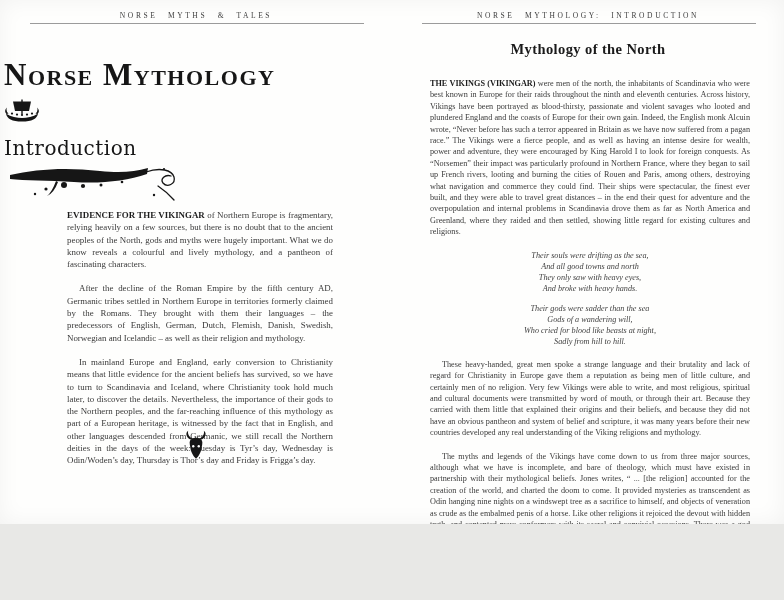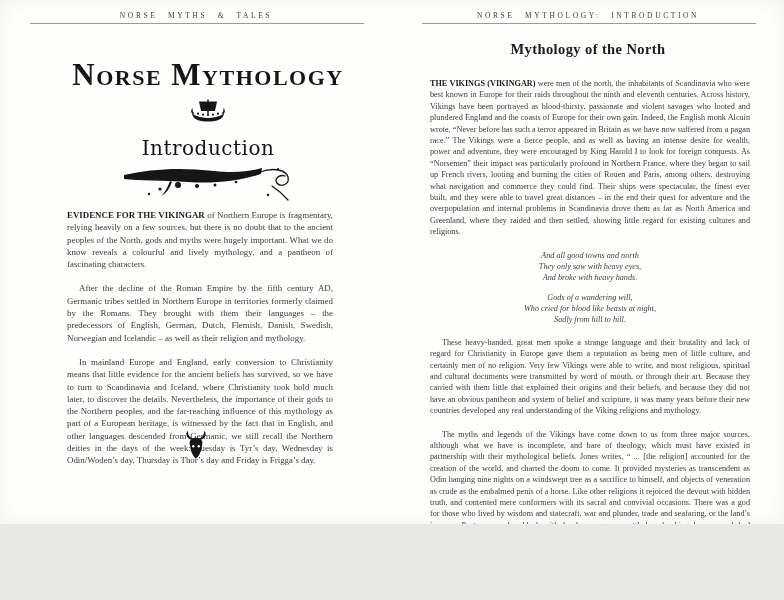--- a/index.html
+++ b/index.html
@@ -9,21 +9,21 @@
     box-shadow:inset 0 0 22px rgba(0,0,0,0.05);
   }
   .page{position:absolute;top:0;height:600px;width:392px;}
   .page-left{left:0;}
   .page-right{left:392px;}
   .running-head{
     position:absolute;top:11px;left:0;width:100%;text-align:center;
     font-size:7.5px;letter-spacing:2.6px;word-spacing:6px;color:#3d3d3d;
   }
   .head-rule{position:absolute;top:23px;left:30px;right:28px;border-top:1px solid #9b9b9b;height:0;}
-  .title-block{position:absolute;top:58px;left:12px;width:100%;text-align:center;}
+  .title-block{position:absolute;top:58px;left:4px;width:100%;text-align:left;}
   .page-title{
     font-variant:small-caps;font-weight:700;font-size:31px;letter-spacing:1.5px;
     color:#161616;line-height:1.1;
   }
   .ship-wrap{margin-top:7px;}
   .chapter-subtitle{
     margin-top:9px;font-family:"DejaVu Serif",serif;font-size:20px;
     letter-spacing:0.5px;color:#161616;
   }
   .flourish-wrap{margin-top:2px;}
@@ -129,25 +129,27 @@
     <div class="running-head">NORSE MYTHOLOGY: INTRODUCTION</div>
     <div class="head-rule"></div>
 
     <div class="right-heading">Mythology of the North</div>
 
     <div class="body-col right-body">
       <p class="para"><b class="lead">THE VIKINGS (VIKINGAR)</b><span> were men of the north, the inhabitants of Scandinavia who were best known in Europe for their raids throughout the ninth and eleventh centuries. Across history, Vikings have been portrayed as blood-thirsty, passionate and violent savages who looted and plundered England and the coasts of Europe for their own gain. Indeed, the English monk Alcuin wrote, “Never before has such a terror appeared in Britain as we have now suffered from a pagan race.” The Vikings were a fierce people, and as well as having an intense desire for wealth, power and adventure, they were encouraged by King Harold I to look for foreign conquests. As “Norsemen” their impact was particularly profound in Northern France, where they began to sail up French rivers, looting and burning the cities of Rouen and Paris, among others, destroying what navigation and commerce they could find. Their ships were spectacular, the finest ever built, and they were able to travel great distances – in the end their quest for adventure and the overpopulation and internal problems in Scandinavia drove them as far as North America and Greenland, where they raided and then settled, showing little regard for existing cultures and religions.</span></p>
 
       <div class="poem">
         <div class="stanza">
+          <div class="poem-line">Their souls were drifting as the sea,</div>
           <div class="poem-line">And all good towns and north</div>
           <div class="poem-line">They only saw with heavy eyes,</div>
           <div class="poem-line">And broke with heavy hands.</div>
         </div>
         <div class="stanza">
+          <div class="poem-line">Their gods were sadder than the sea</div>
           <div class="poem-line">Gods of a wandering will,</div>
           <div class="poem-line">Who cried for blood like beasts at night,</div>
           <div class="poem-line">Sadly from hill to hill.</div>
         </div>
       </div>
 
       <p class="para indent"><span>These heavy-handed, great men spoke a strange language and their brutality and lack of regard for Christianity in Europe gave them a reputation as being men of little culture, and certainly men of no religion. Very few Vikings were able to write, and most religious, spiritual and cultural documents were transmitted by word of mouth, or through their art. Because they carried with them little that explained their origins and their beliefs, and because they did not have an obvious pantheon and system of belief and scripture, it was many years before their new countries developed any real understanding of the Viking religions and mythology.</span></p>
       <p class="para indent"><span>The myths and legends of the Vikings have come down to us from three major sources, although what we have is incomplete, and bare of theology, which must have existed in partnership with their mythological beliefs. Jones writes, “ ... [the religion] accounted for the creation of the world, and charted the doom to come. It provided mysteries as transcendent as Odin hanging nine nights on a windswept tree as a sacrifice to himself, and objects of veneration as crude as the embalmed penis of a horse. Like other religions it rejoiced the devout with hidden truth, and contented mere conformers with its sacral and convivial occasions. There was a god for those who lived by wisdom and statecraft, war and plunder, trade and seafaring, or the land’s increase. Poet, rune-maker, blacksmith, leech, rye-grower, cattle-breeder, king, brewer, each had a god with whom he felt secure; warlocks, men on skis, barren women, brides, all had a deity to turn to. Best of all the powers, attributes, and functions</span></p>
     </div>
 

